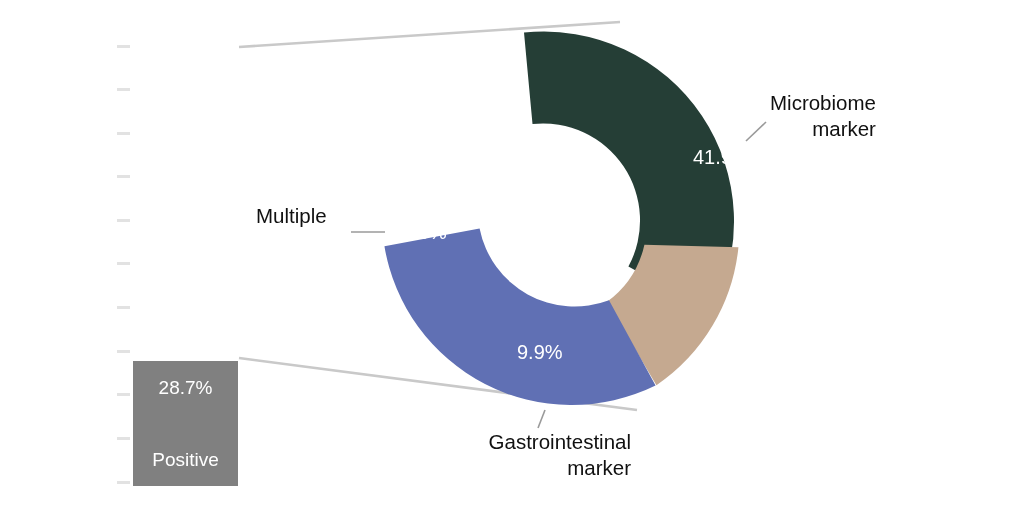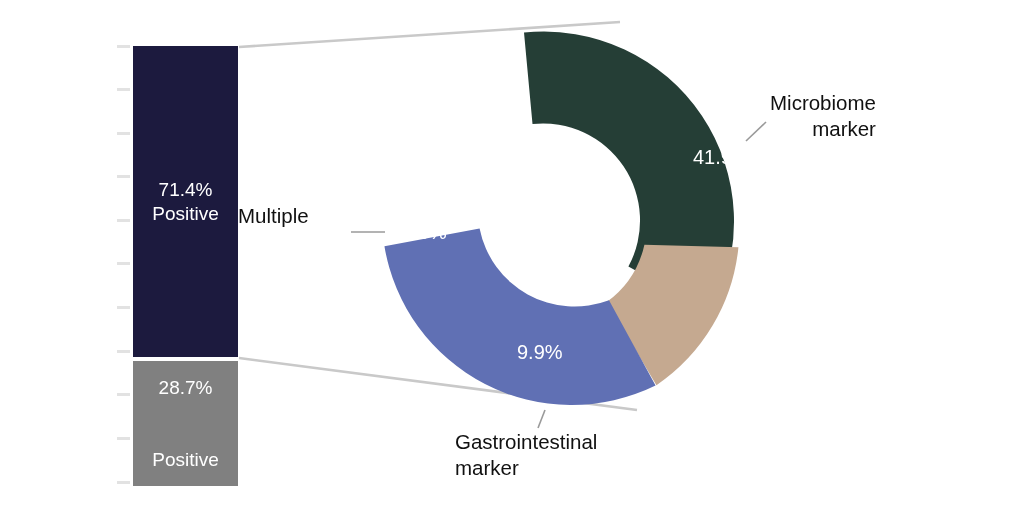--- a/index.html
+++ b/index.html
@@ -46,21 +46,21 @@
   .connector {
     position: absolute;
     stroke: #c9c9c9;
     fill: none;
   }
   .donut-label {
     position: absolute;
     font-size: 20.5px;
     line-height: 1.25;
     color: #111111;
-    text-align: left;
+    text-align: right;
     white-space: nowrap;
   }
   .slice-value {
     position: absolute;
     color: #ffffff;
     font-size: 20px;
     white-space: nowrap;
   }
   svg { display: block; }
 </style>
@@ -76,24 +76,20 @@
     <div class="axis-tick" style="top:175px"></div>
     <div class="axis-tick" style="top:219px"></div>
     <div class="axis-tick" style="top:262px"></div>
     <div class="axis-tick" style="top:306px"></div>
     <div class="axis-tick" style="top:350px"></div>
     <div class="axis-tick" style="top:393px"></div>
     <div class="axis-tick" style="top:437px"></div>
     <div class="axis-tick" style="top:481px"></div>
   </div>
 
-  <div class="bar-seg" style="top:46px; height:311px; background:#1c1a3e;">
-    <span>71.4%</span>
-    <span>Positive</span>
-  </div>
 
   <div class="bar-seg" style="top:361px; height:125px; background:#808080;gap:48px;">
     <span>28.7%</span>
     <span>Positive</span>
   </div>
 
   <svg class="connector" style="left:0; top:0;" width="1024" height="512">
     <line x1="239" y1="47" x2="620" y2="22" stroke="#c9c9c9" stroke-width="2.6"></line>
     <line x1="239" y1="358" x2="637" y2="410" stroke="#c9c9c9" stroke-width="2.6"></line>
   </svg>
@@ -122,17 +118,17 @@
   <div class="donut-label" style="left:770px; top:90px; text-align:right;">
     <div>Microbiome</div>
     <div>marker</div>
   </div>
 
   <div class="donut-label" style="left:455px; top:429px; width:176px;">
     <div>Gastrointestinal</div>
     <div>marker</div>
   </div>
 
-  <div class="donut-label" style="left:238px; top:203px; width:96px; text-align:left;">
+  <div class="donut-label" style="left:256px; top:203px; width:96px; text-align:left;">
     <div>Multiple</div>
   </div>
 
 </div>
 
 </body></html>

